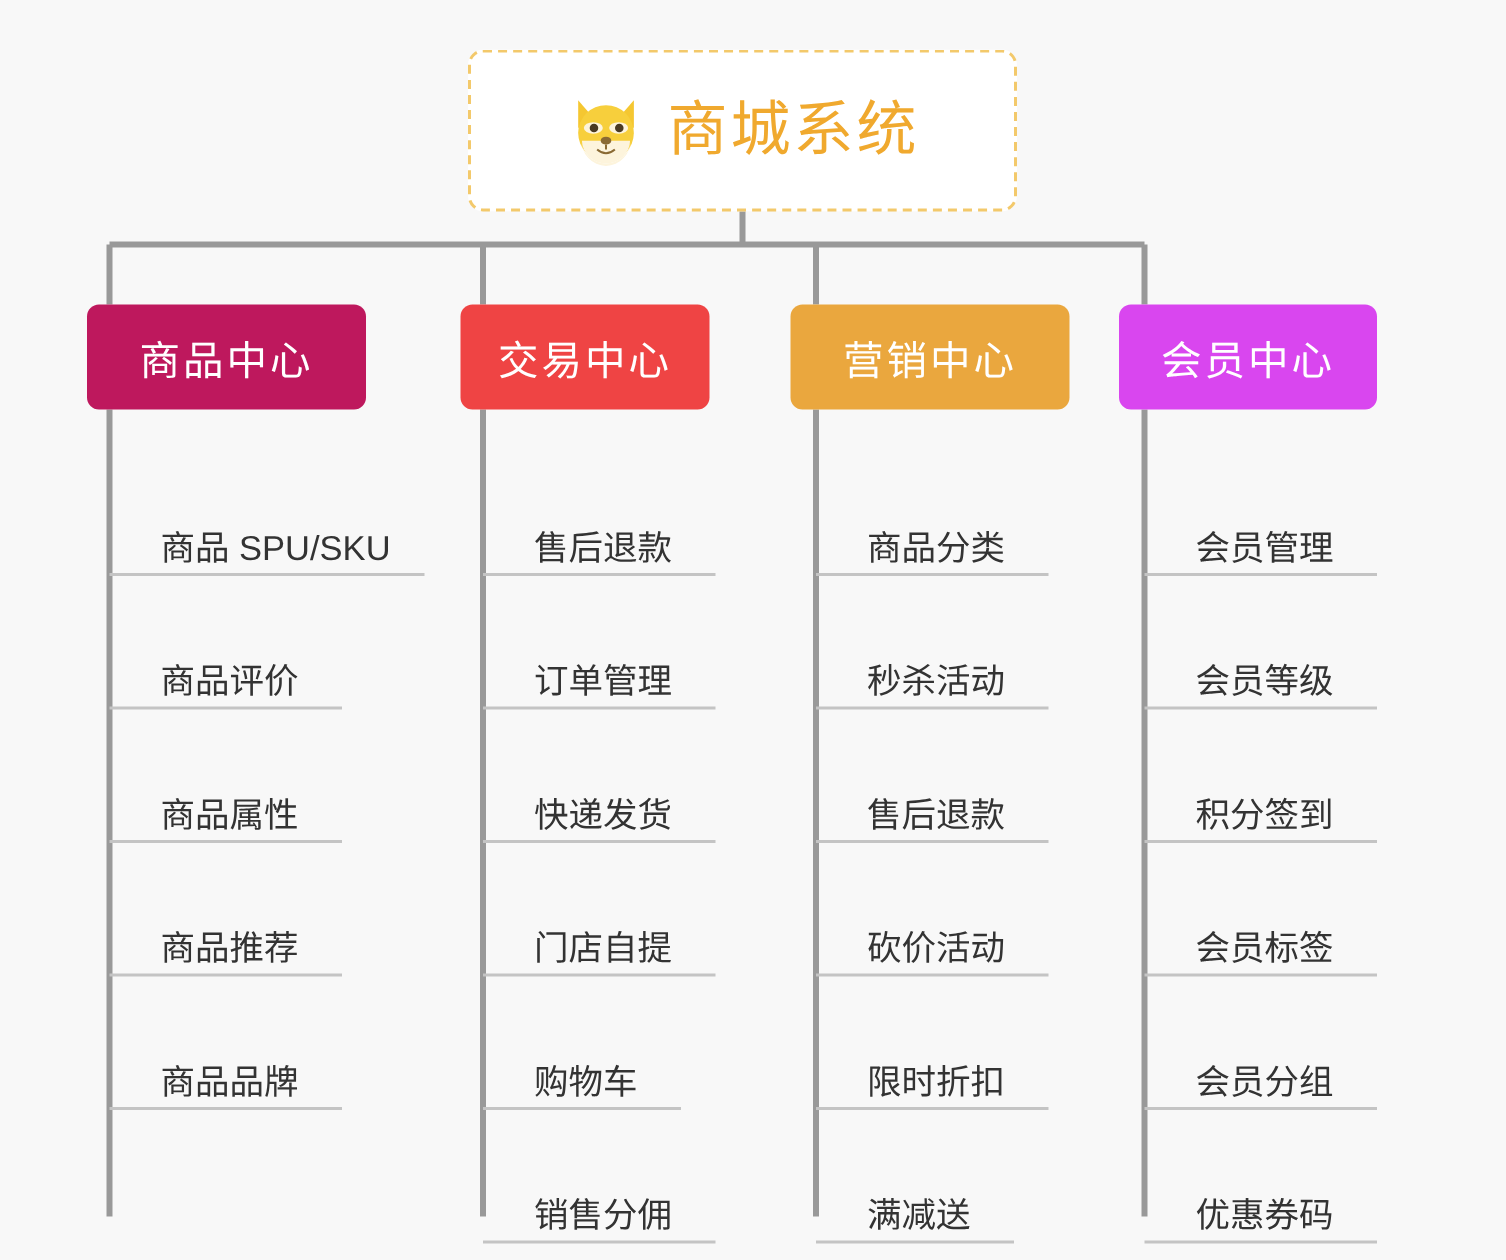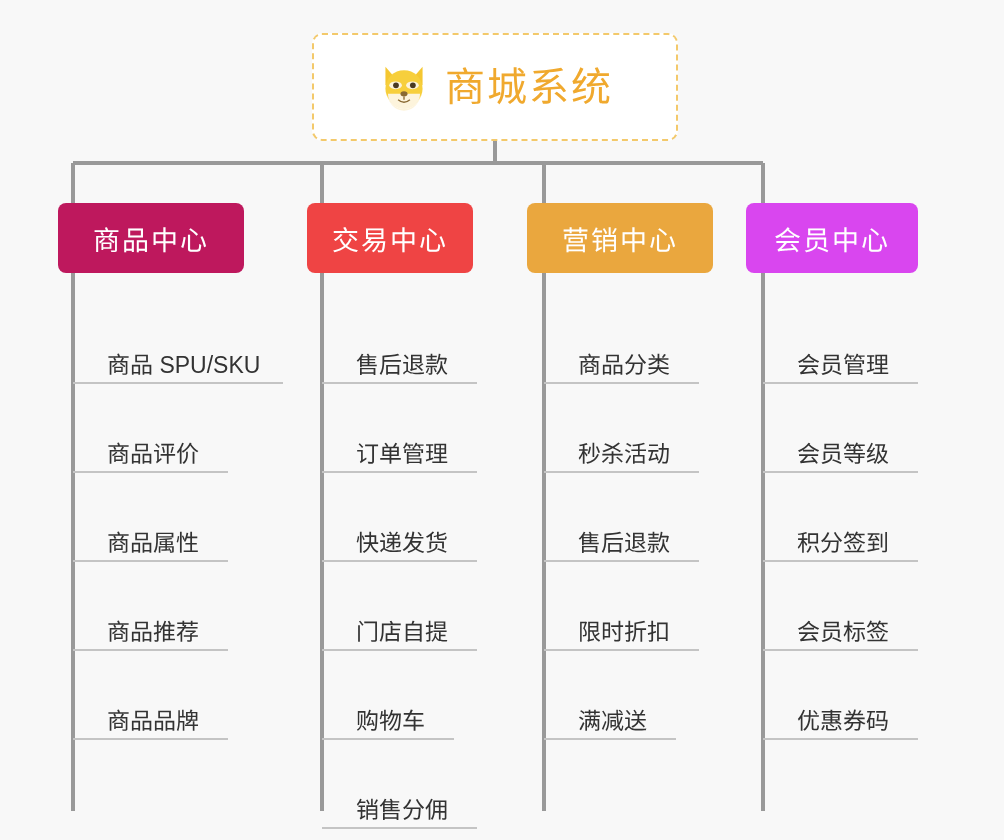--- a/index.html
+++ b/index.html
@@ -219,20 +219,24 @@
           <li class="leaf-item">
             <span class="leaf-rule" style="width: 155px;"></span>
             <span class="leaf-label">秒杀活动</span>
           </li>
           <li class="leaf-item">
             <span class="leaf-rule" style="width: 155px;"></span>
             <span class="leaf-label">售后退款</span>
           </li>
           <li class="leaf-item">
             <span class="leaf-rule" style="width: 155px;"></span>
+            <span class="leaf-label">砍价活动</span>
+          </li>
+          <li class="leaf-item">
+            <span class="leaf-rule" style="width: 155px;"></span>
             <span class="leaf-label">限时折扣</span>
           </li>
           <li class="leaf-item">
             <span class="leaf-rule" style="width: 132px;"></span>
             <span class="leaf-label">满减送</span>
           </li>
         </ul>
       </div>
       <div class="column" style="left: 746px;">
         <div class="cat-box" style="width: 172px; background: #d946ef;">
@@ -250,19 +254,23 @@
           <li class="leaf-item">
             <span class="leaf-rule" style="width: 155px;"></span>
             <span class="leaf-label">积分签到</span>
           </li>
           <li class="leaf-item">
             <span class="leaf-rule" style="width: 155px;"></span>
             <span class="leaf-label">会员标签</span>
           </li>
           <li class="leaf-item">
             <span class="leaf-rule" style="width: 155px;"></span>
+            <span class="leaf-label">会员分组</span>
+          </li>
+          <li class="leaf-item">
+            <span class="leaf-rule" style="width: 155px;"></span>
             <span class="leaf-label">优惠券码</span>
           </li>
         </ul>
       </div>
     </div>
 
 </div>
 
 </body></html>

